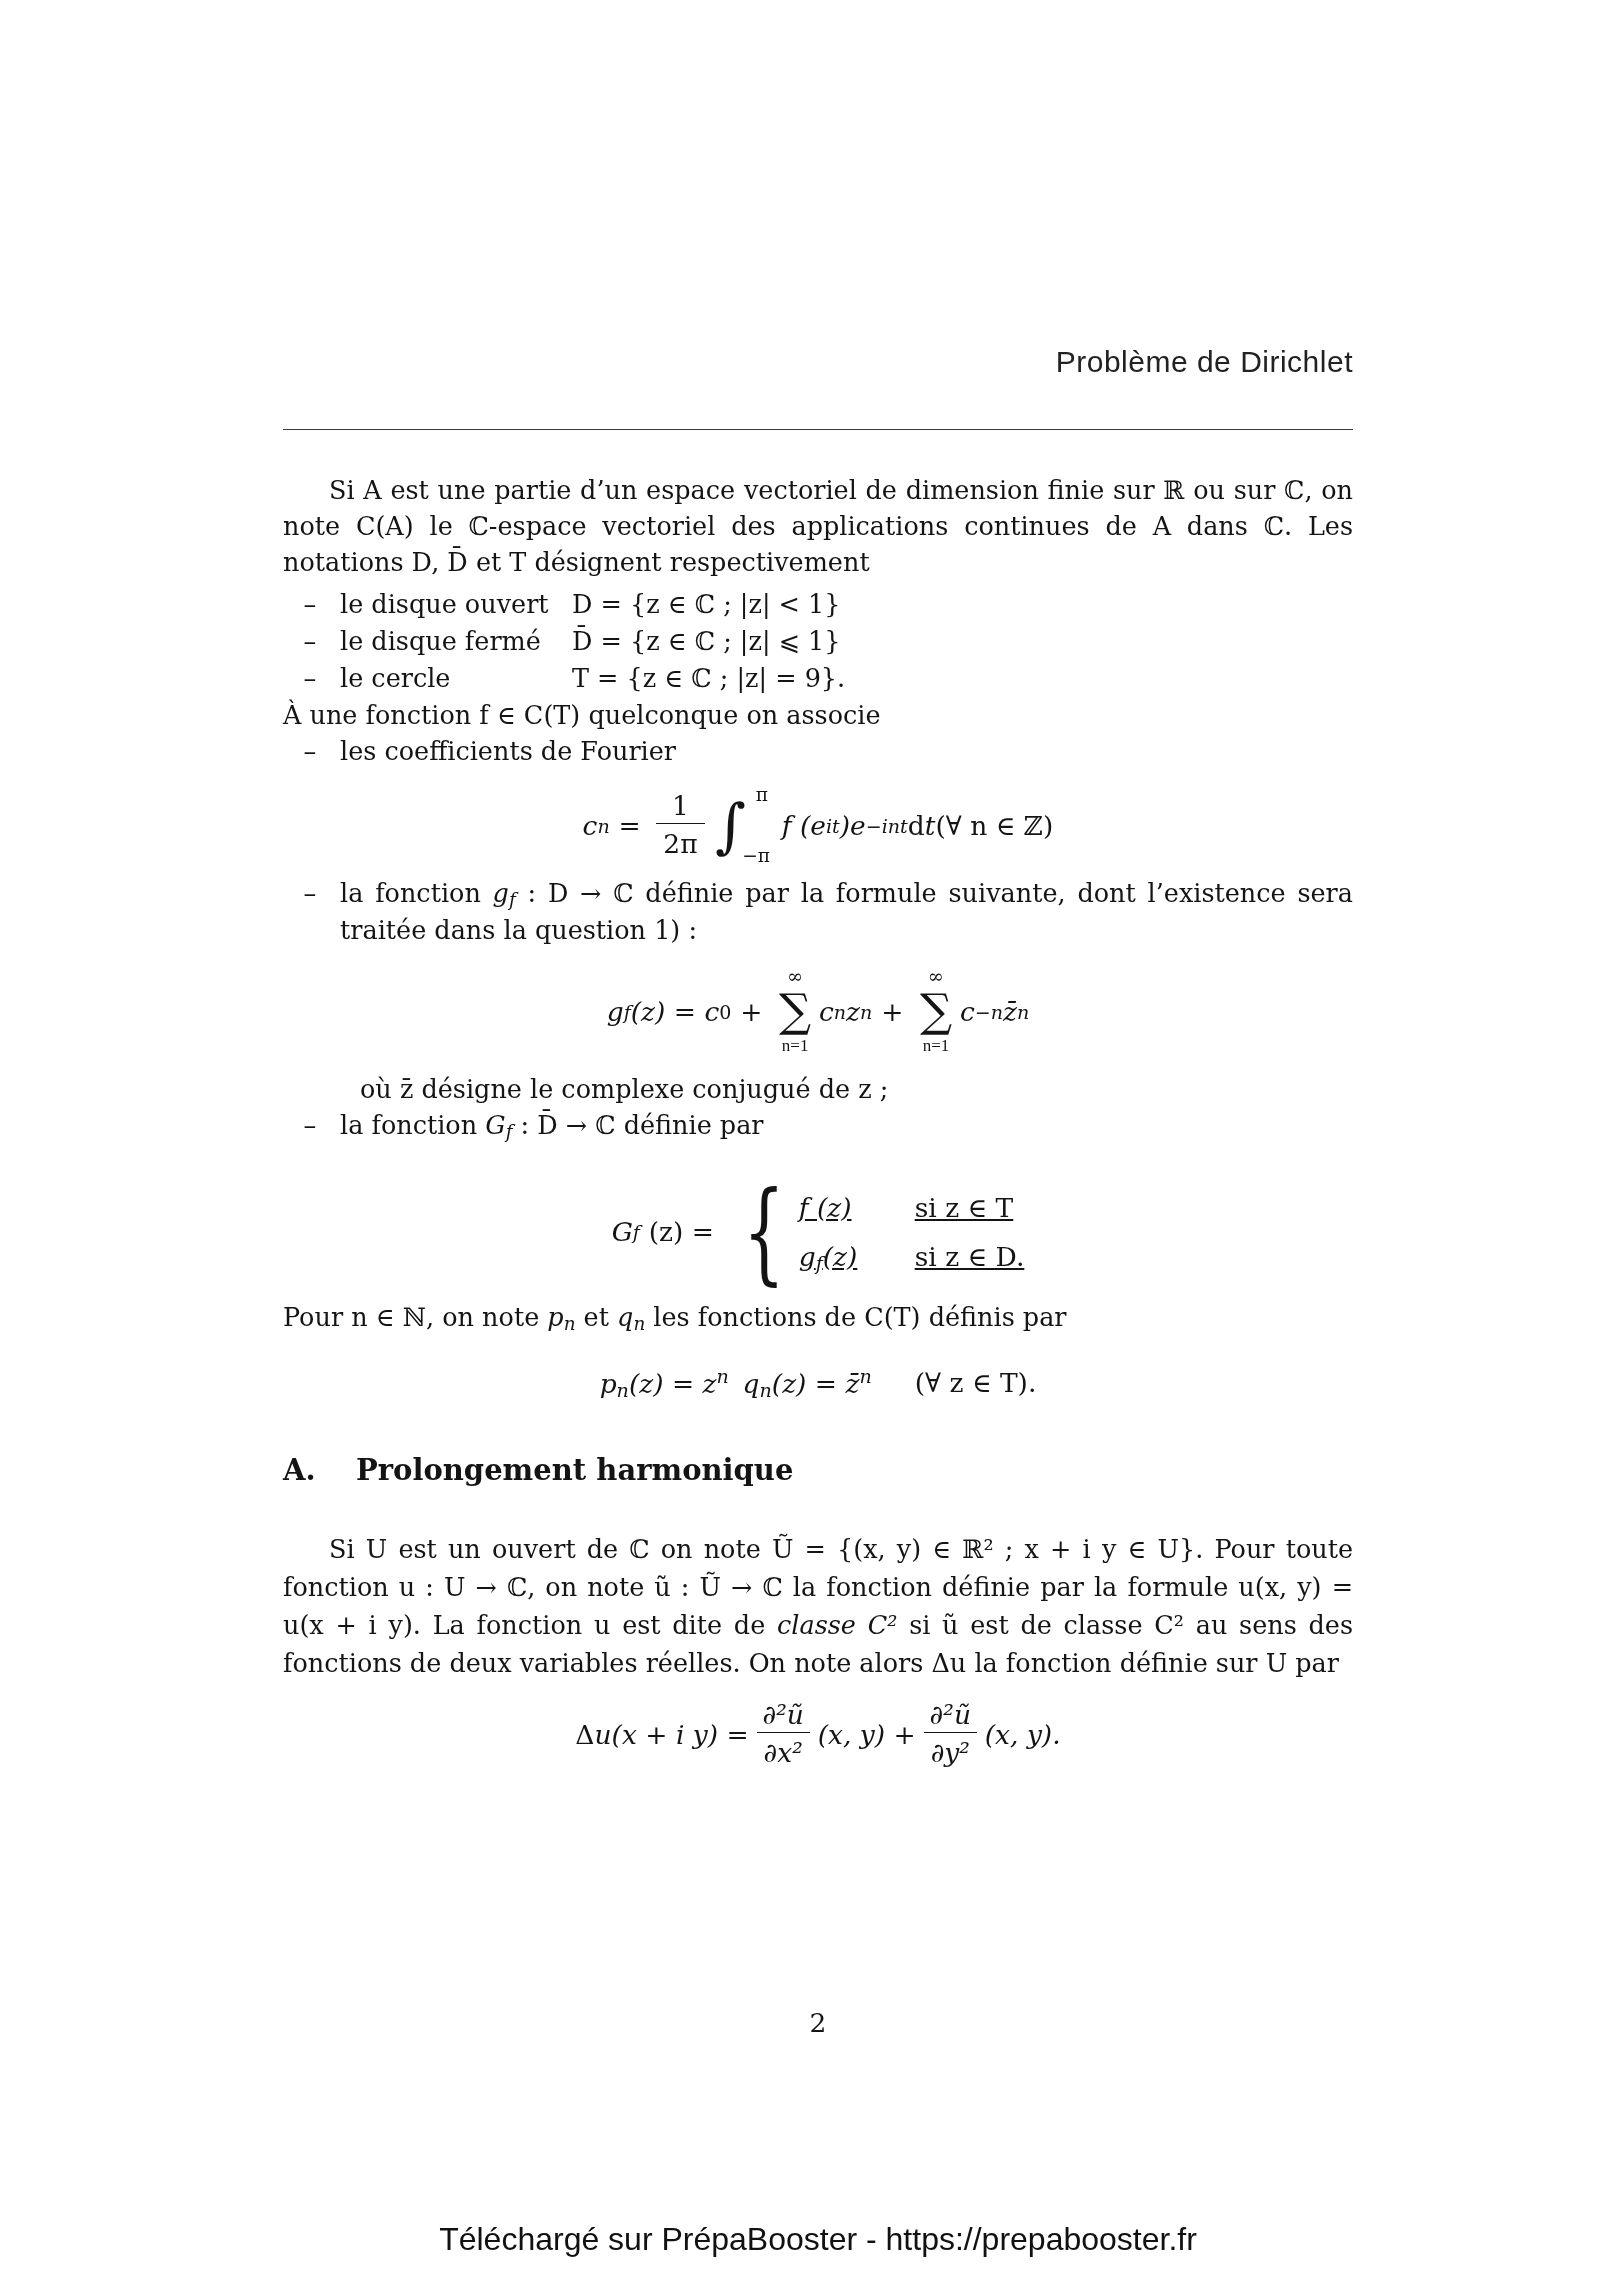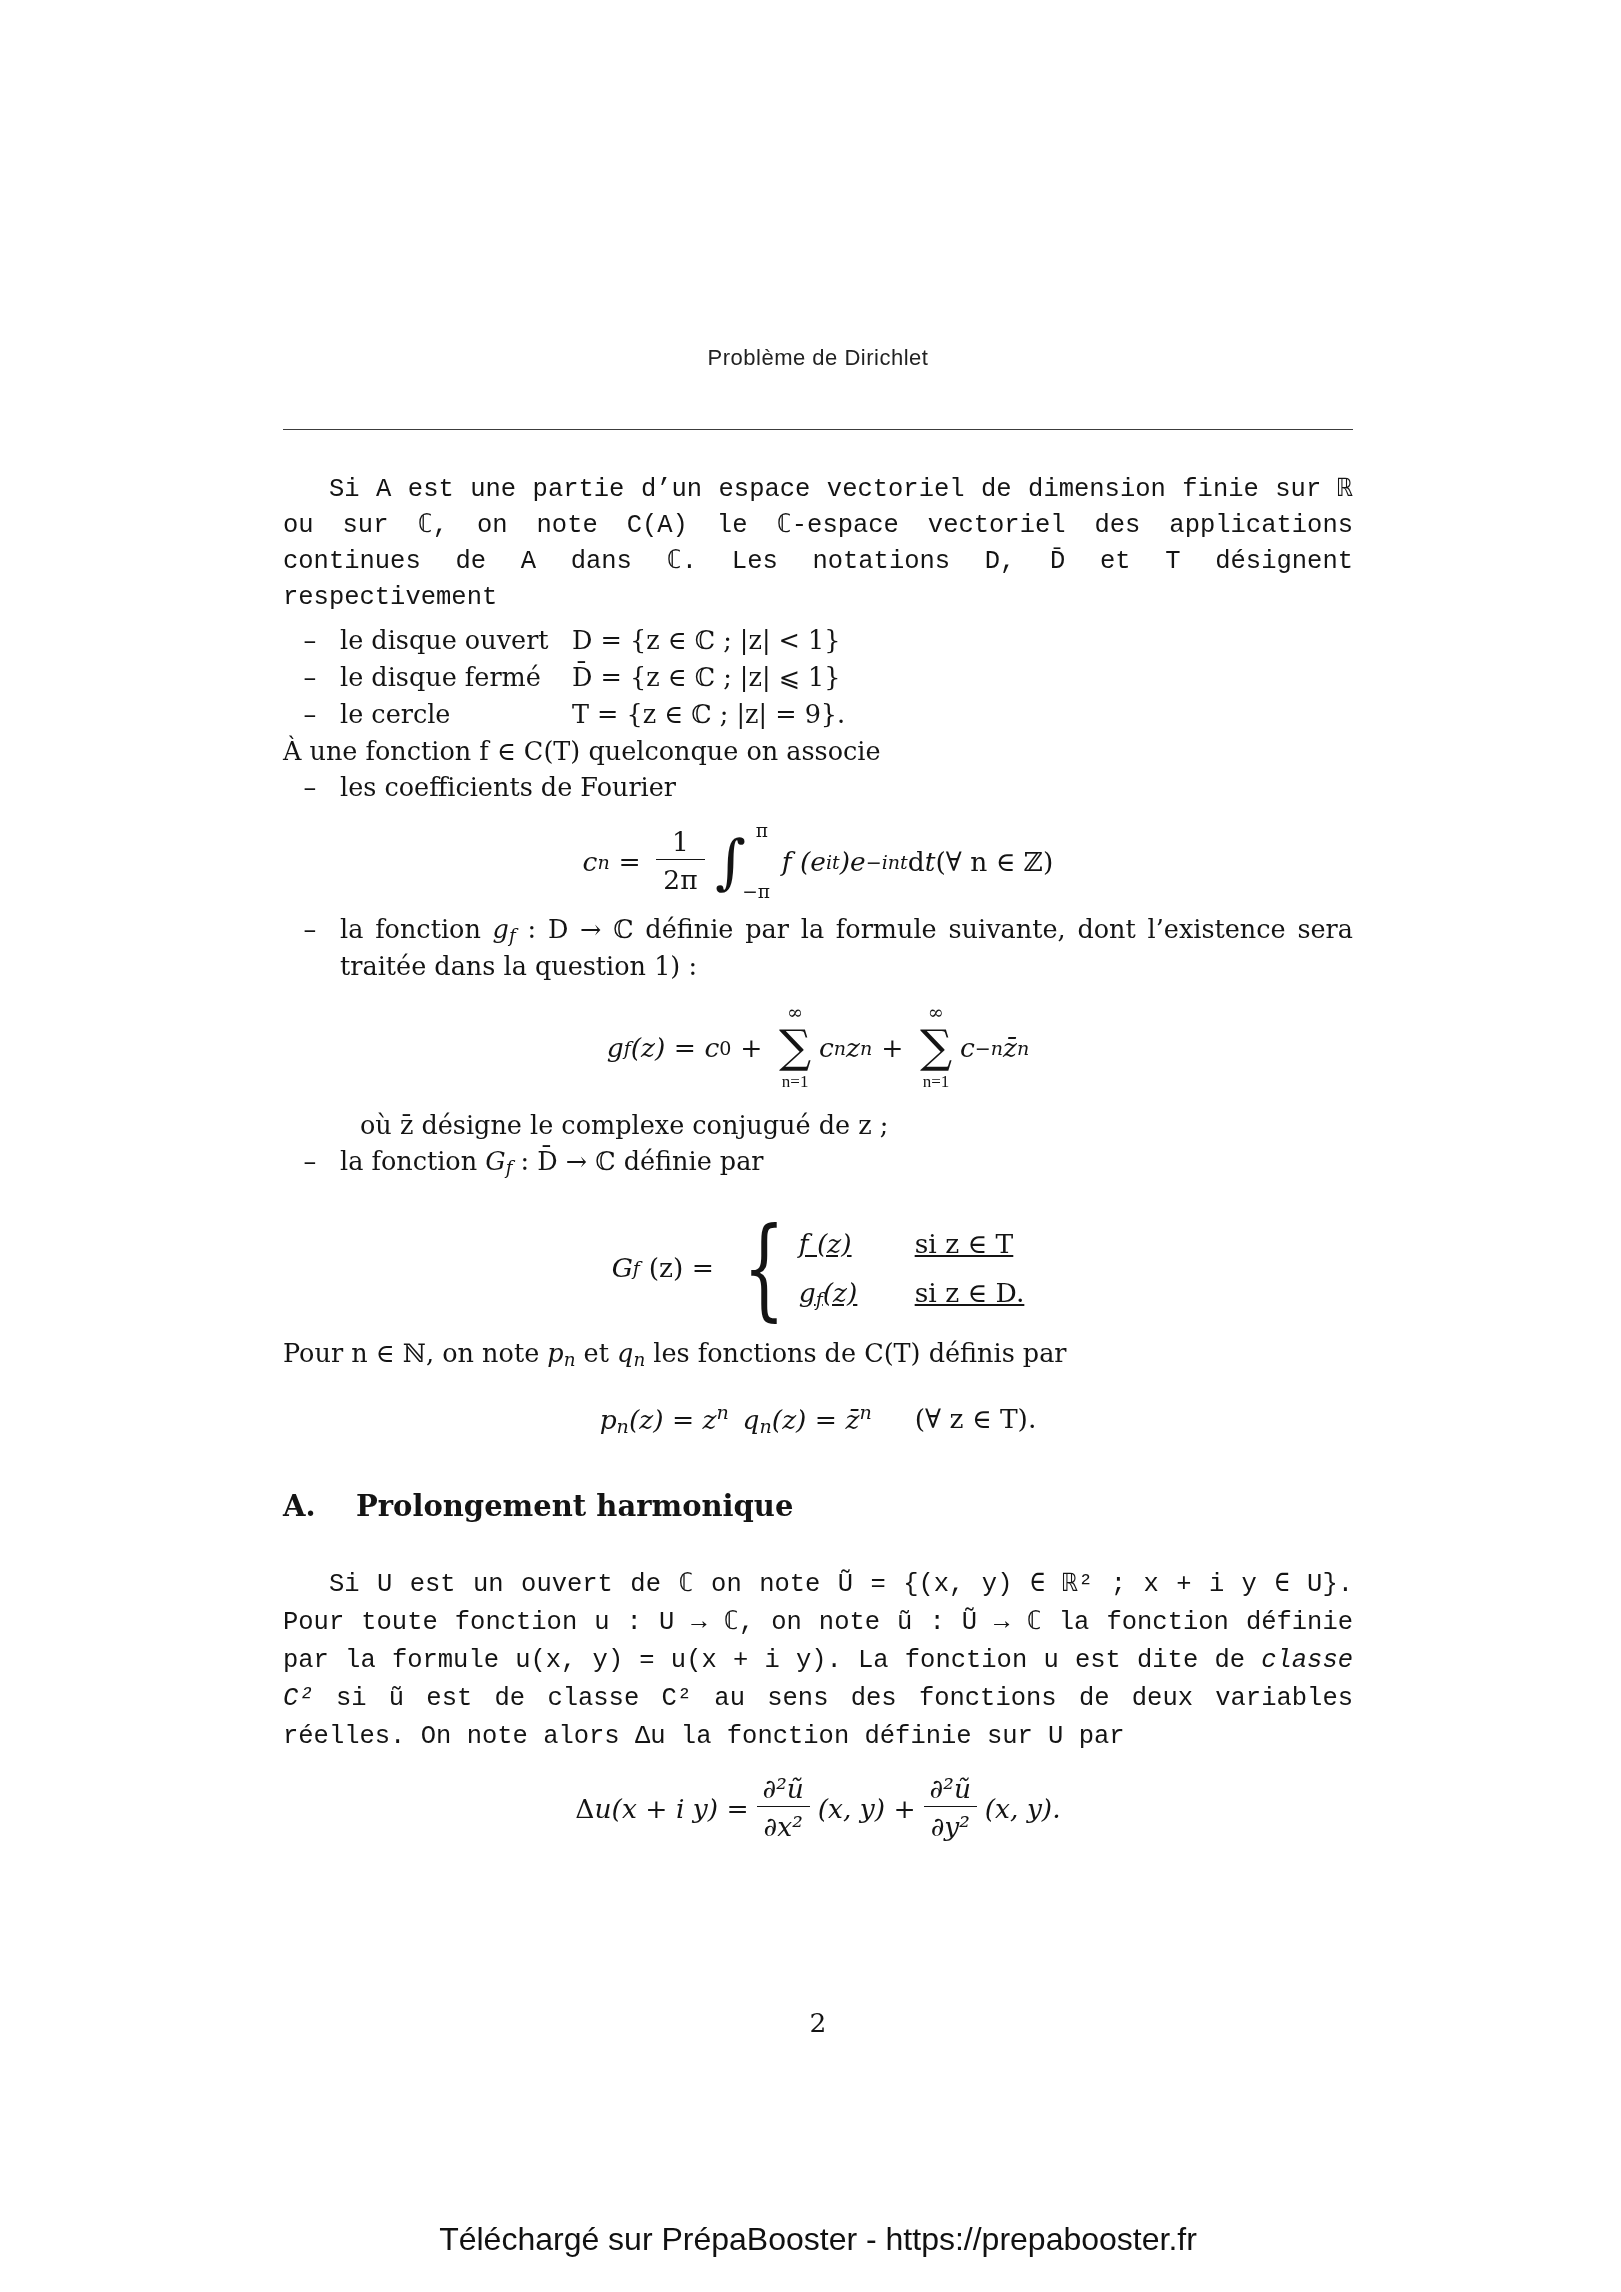--- a/index.html
+++ b/index.html
@@ -6,33 +6,33 @@
   .page{
     position:relative;
     width:1621px;height:2293px;
     background:#ffffff;
     font-family:"DejaVu Serif","DejaVu Sans",serif;
     color:#141414;
     overflow:hidden;
   }
   .doc-title{
     position:absolute;top:345px;left:283px;width:1070px;
-    text-align:center;
+    text-align:right;
     font-family:"Liberation Sans","DejaVu Sans",sans-serif;
-    font-size:22px;letter-spacing:0.5px;color:#222;
+    font-size:30px;letter-spacing:0.5px;color:#222;
   }
   .title-rule{
     position:absolute;top:429px;left:283px;width:1070px;
     border-top:1.6px solid #3c3c3c;height:0;
   }
   .content{
     position:absolute;top:472px;left:283px;width:1070px;
     font-size:25.5px;line-height:36px;
   }
-  .para{text-align:justify;font-family:Liberation Mono, monospace;}
+  .para{text-align:justify;}
   .ind{text-indent:46px;}
   .it{font-style:italic;}
   .rm{font-style:normal;}
   sub,sup{line-height:0;font-size:.72em;}
   sub{vertical-align:-0.22em;}
   sup{vertical-align:0.5em;}
 
   
   .nlist{margin-top:5.9px;}
   .li{display:flex;line-height:37px;}

